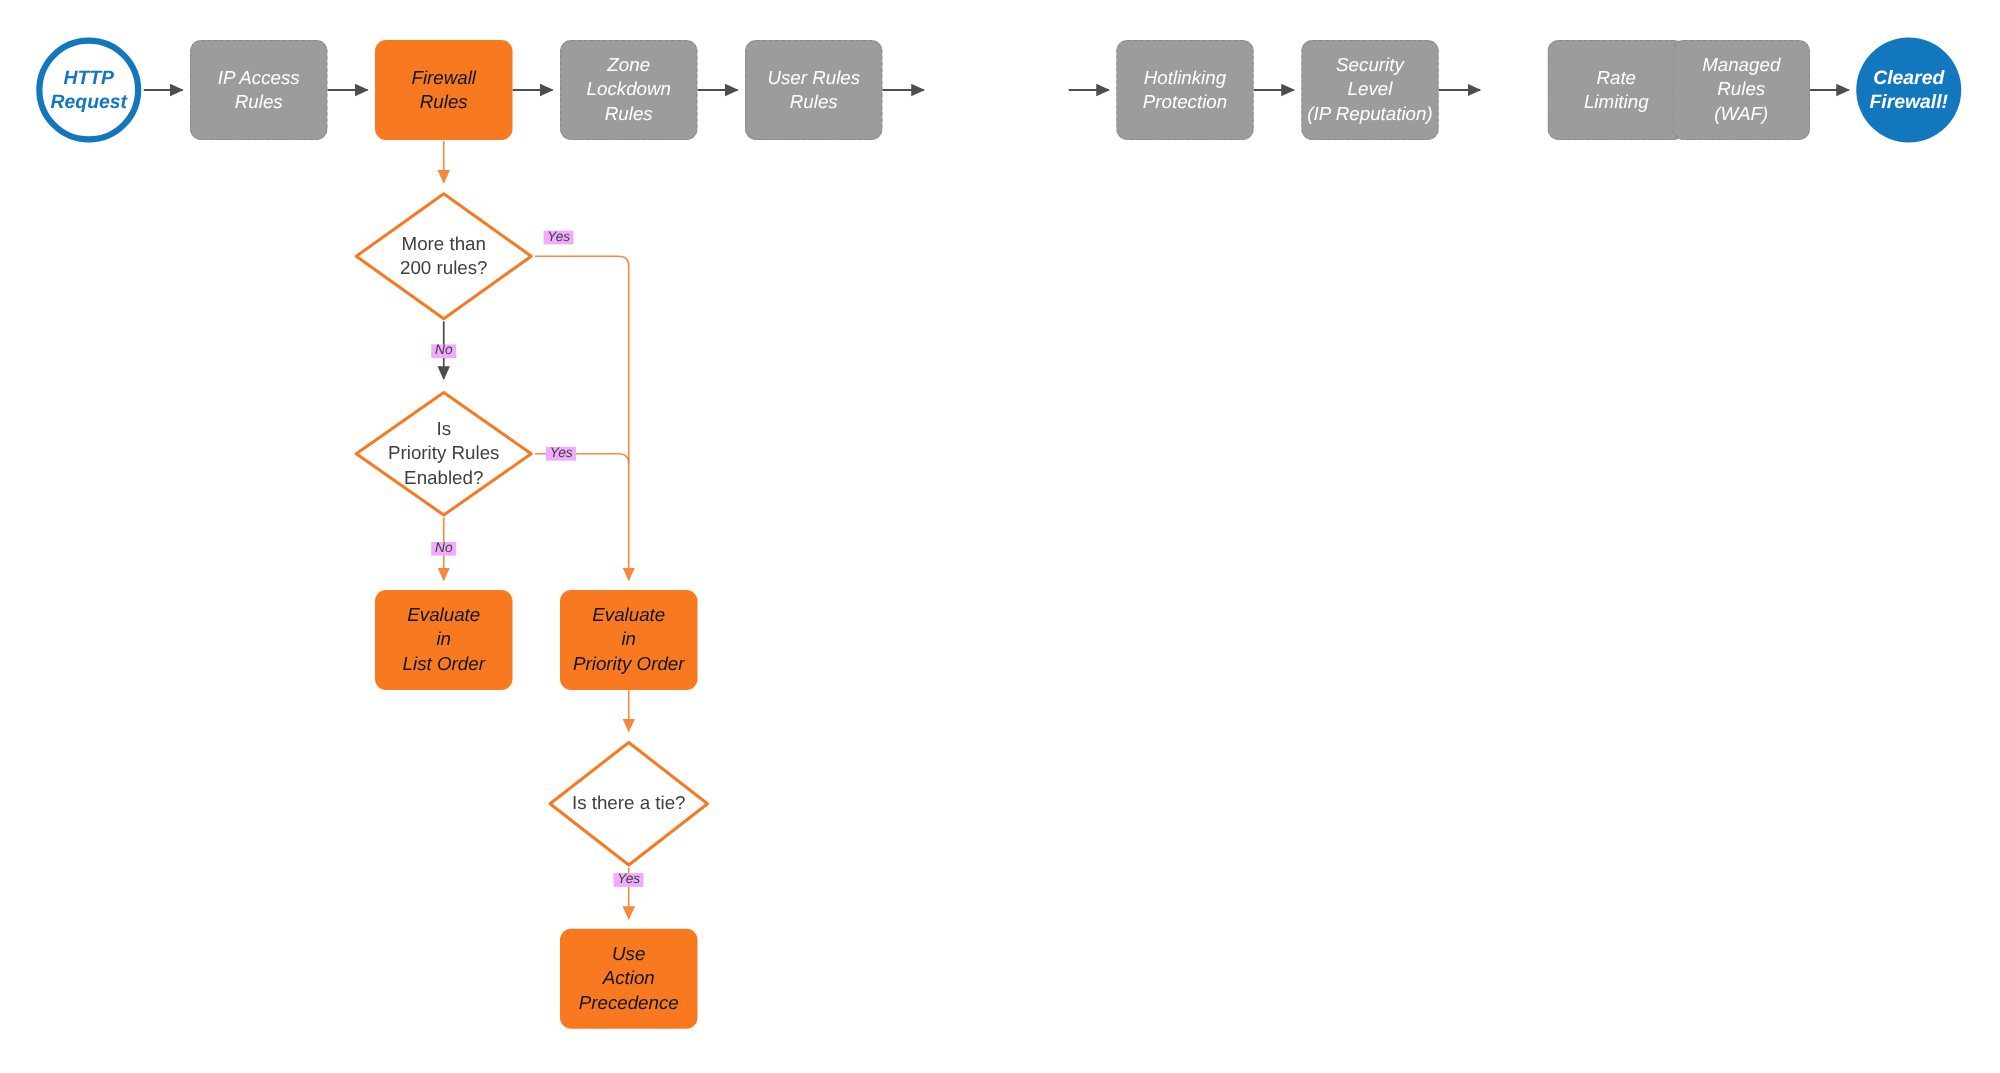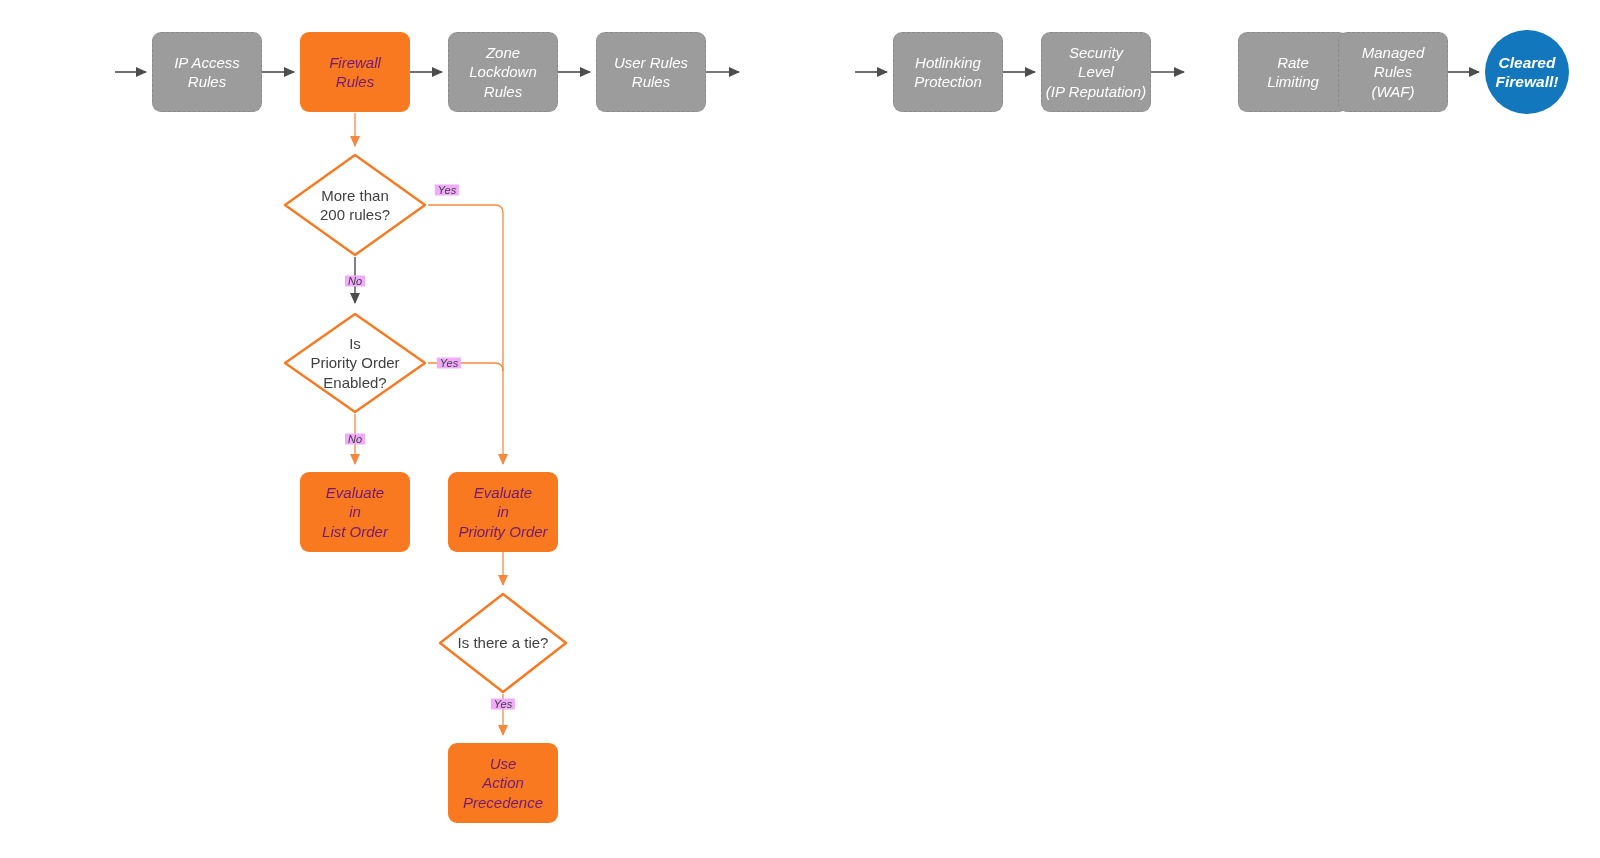--- a/index.html
+++ b/index.html
@@ -8,21 +8,21 @@
     font-family:"Liberation Sans", sans-serif;
   }
   .edges{position:absolute;left:0;top:0;width:1600px;height:858px;}
   .node{
     position:absolute;display:flex;align-items:center;justify-content:center;
     text-align:center;box-sizing:border-box;
   }
   .lbl{white-space:pre-line;}
   .box{width:110px;height:80px;border-radius:9px;font-style:italic;font-size:15px;line-height:1.27;}
   .gray{background:#9C9C9C;border:1px dashed #8A8A8A;color:#ffffff;}
-  .orange{background:#F8791F;color:#701a75;}
+  .orange{background:#F8791F;color:#0f172a;}
   .circle{width:84px;height:84px;border-radius:50%;font-style:italic;font-weight:bold;font-size:15.5px;line-height:1.25;}
   .start{background:#ffffff;border:5px solid #1277BD;color:#1277BD;}
   .end{background:#1277BD;color:#ffffff;}
   .diamond{position:absolute;}
   .diamond svg{position:absolute;left:0;top:0;width:100%;height:100%;}
   .diamond .lbl{
     position:absolute;left:0;top:0;right:0;bottom:0;display:flex;align-items:center;justify-content:center;
     text-align:center;font-size:15px;line-height:1.3;color:#404040;
   }
   .edge-label{
@@ -64,20 +64,24 @@
     <path d="M503,552 V585" stroke="#F4781F" stroke-width="1.3" opacity="0.85" fill="none" marker-end="url(#ah-orange)"></path>
     <path d="M503,694 V735" stroke="#F4781F" stroke-width="1.3" opacity="0.85" fill="none" marker-end="url(#ah-orange)"></path>
   </svg>
 
   <span class="edge-label" style="left:447px;top:190px">Yes</span>
   <span class="edge-label" style="left:355px;top:281px">No</span>
   <span class="edge-label" style="left:449px;top:363px">Yes</span>
   <span class="edge-label" style="left:355px;top:439px">No</span>
   <span class="edge-label" style="left:503px;top:704px">Yes</span>
 
+  <div class="node circle start" style="left:29px;top:30px">
+    <span class="lbl">HTTP
+Request</span>
+  </div>
   <div class="node circle end" style="left:1485px;top:30px">
     <span class="lbl">Cleared
 Firewall!</span>
   </div>
 
   <div class="node box gray" style="left:152px;top:32px">
     <span class="lbl">IP Access
 Rules</span>
   </div>
   <div class="node box orange" style="left:300px;top:32px">
@@ -117,21 +121,21 @@
       <path d="M73,2 L143,52 L73,102 L3,52 Z" fill="#ffffff" stroke="#F8791F" stroke-width="2.4" stroke-linejoin="round"></path>
     </svg>
     <span class="lbl">More than
 200 rules?</span>
   </div>
   <div class="diamond" style="left:282px;top:312px;width:146px;height:102px">
     <svg viewBox="0 0 146 102" preserveAspectRatio="none">
       <path d="M73,2 L143,51 L73,100 L3,51 Z" fill="#ffffff" stroke="#F8791F" stroke-width="2.4" stroke-linejoin="round"></path>
     </svg>
     <span class="lbl">Is
-Priority Order
+Priority Rules
 Enabled?</span>
   </div>
   <div class="diamond" style="left:437px;top:592px;width:132px;height:102px">
     <svg viewBox="0 0 132 102" preserveAspectRatio="none">
       <path d="M66,2 L129,51 L66,100 L3,51 Z" fill="#ffffff" stroke="#F8791F" stroke-width="2.4" stroke-linejoin="round"></path>
     </svg>
     <span class="lbl">Is there a tie?</span>
   </div>
 
   <div class="node box orange" style="left:300px;top:472px">

